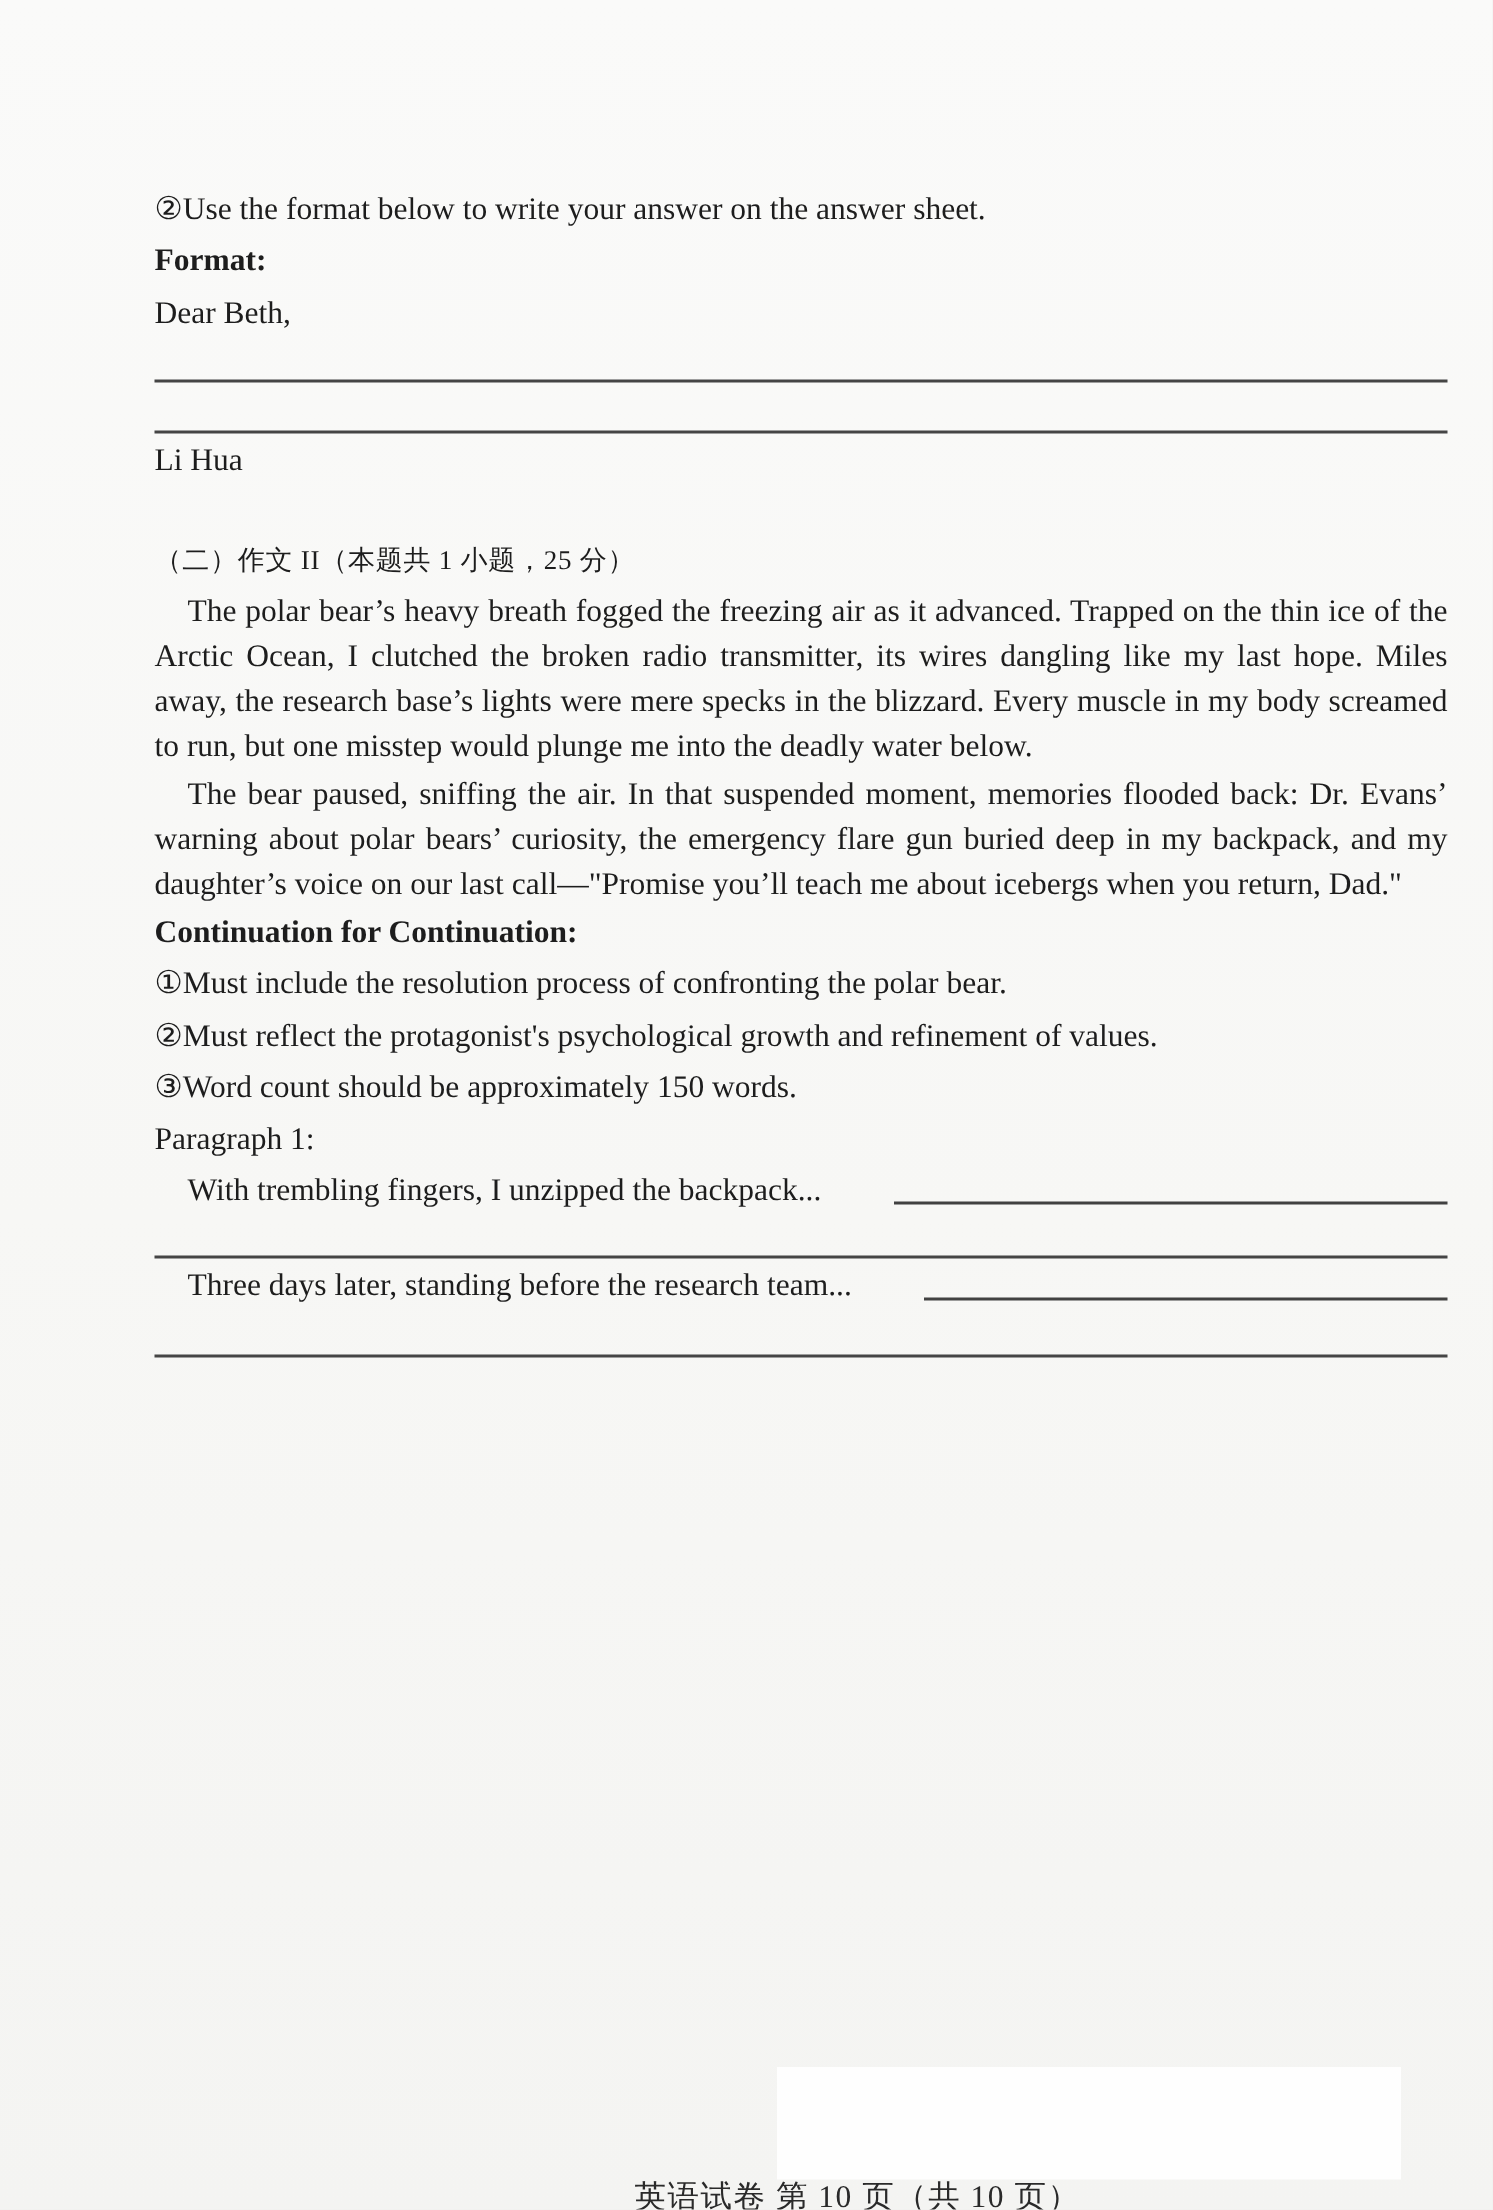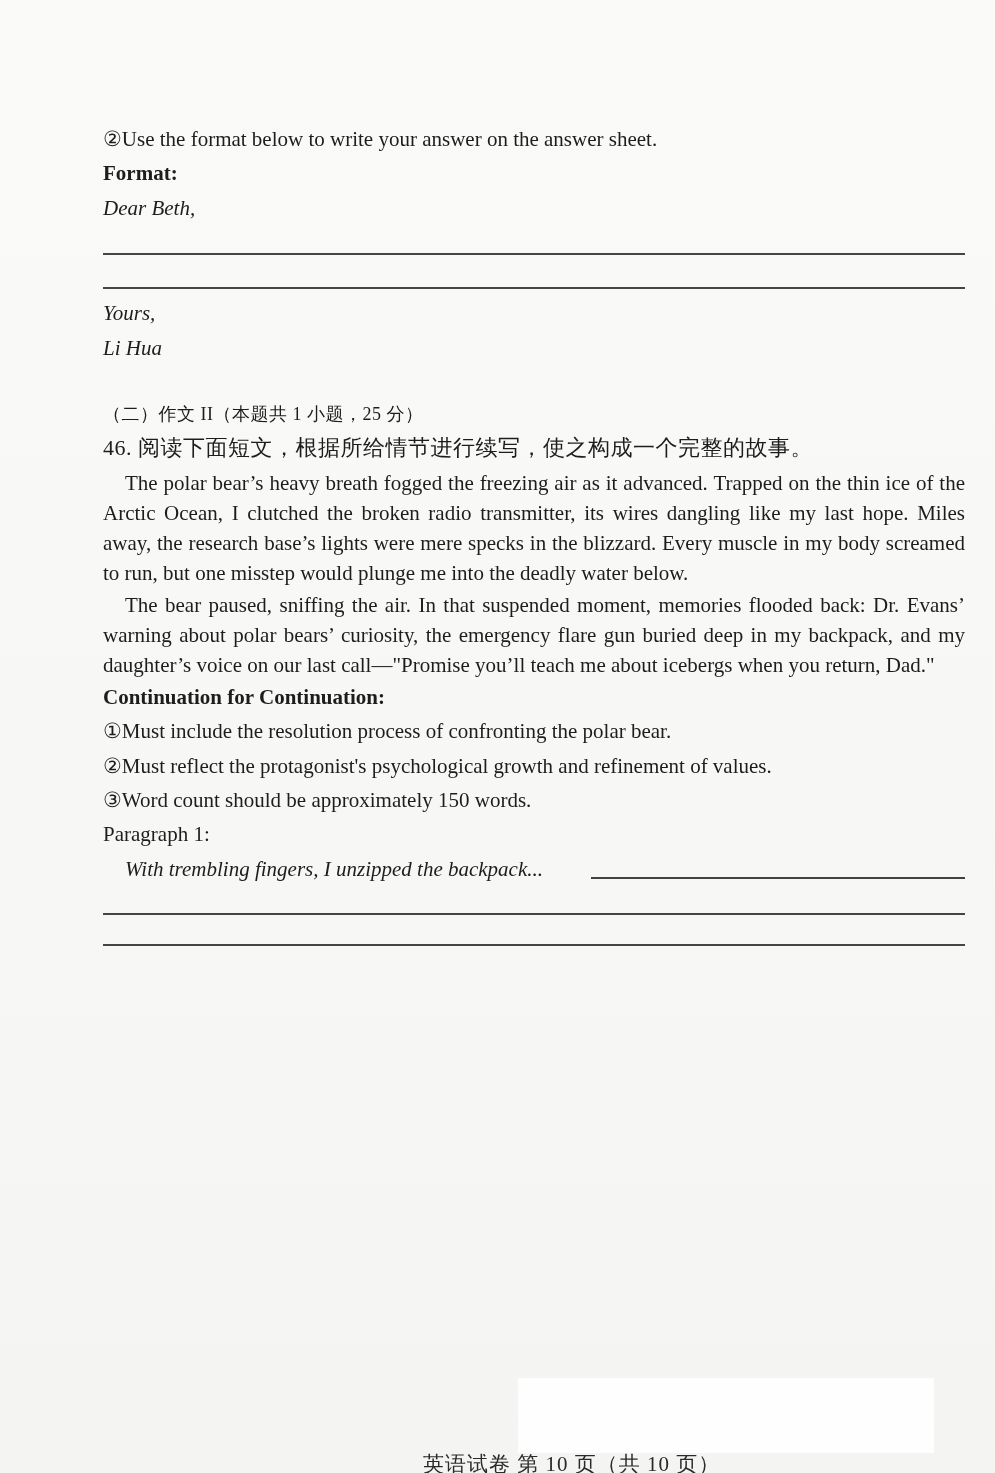--- a/index.html
+++ b/index.html
@@ -11,21 +11,21 @@
   .page{
     position:relative;width:995px;height:1473px;overflow:hidden;
     background:linear-gradient(180deg,#fafaf9 0%,#f7f7f5 55%,#f4f4f2 100%);
     color:#1d1d1d;
   }
   .content{
     position:absolute;left:103px;top:122px;width:862px;
   }
   .line{margin:0;font-size:21px;line-height:34.4px;white-space:nowrap;}
   .bold{font-weight:bold;}
-  .italic{font-style:italic;}
+  .italic{}
   .flexline{display:flex;}
   .flexline > span:first-child{white-space:nowrap;}
   .fill-line{flex:1;position:relative;min-width:40px;}
   .fill-line::after{
     content:"";position:absolute;left:0;right:0;bottom:7px;
     border-bottom:2px solid #414141;
   }
   .writing-line{border-bottom:2px solid #454545;}
   #wl1{height:28px;}
   #wl2{height:32px;}
@@ -56,41 +56,43 @@
   <div class="content">
 
     <p class="line">②Use the format below to write your answer on the answer sheet.</p>
     <p class="line bold">Format:</p>
     <p class="line italic">Dear Beth,</p>
 
 
     <div class="writing-line" id="wl1"></div>
     <div class="writing-line" id="wl2"></div>
 
-    <p class="line italic yours">Yours,</p>
     <p class="line italic">Li Hua</p>
 
     <p class="line section-heading">（二）作文 II（本题共 1 小题，25 分）</p>
-    <p class="line prompt">46. 阅读下面短文，根据所给情节进行续写，使之构成一个完整的故事。</p>
 
     <p class="passage">The polar bear’s heavy breath fogged the freezing air as it advanced. Trapped on the thin ice of the Arctic Ocean, I clutched the broken radio transmitter, its wires dangling like my last hope. Miles away, the research base’s lights were mere specks in the blizzard. Every muscle in my body screamed to run, but one misstep would plunge me into the deadly water below.</p>
     <p class="passage">The bear paused, sniffing the air. In that suspended moment, memories flooded back: Dr. Evans’ warning about polar bears’ curiosity, the emergency flare gun buried deep in my backpack, and my daughter’s voice on our last call—"Promise you’ll teach me about icebergs when you return, Dad."</p>
 
     <p class="line bold">Continuation for Continuation:</p>
     <p class="line">①Must include the resolution process of confronting the polar bear.</p>
     <p class="line">②Must reflect the protagonist's psychological growth and refinement of values.</p>
     <p class="line">③Word count should be approximately 150 words.</p>
 
 
     <p class="line">Paragraph 1:</p>
     <div class="line italic flexline indent">
       <span>With trembling fingers, I unzipped the backpack...</span>
       <span class="fill-line"></span>
     </div>
     <div class="writing-line" id="wl3"></div>
 
+    <div class="line italic flexline indent">
+      <span>Three days later, standing before the research team...</span>
+      <span class="fill-line"></span>
+    </div>
     <div class="writing-line" id="wl4"></div>
 
   </div>
 
   <div class="white-patch"></div>
   <div class="footer">英语试卷 第 10 页（共 10 页）</div>
 </div>
 
 </body></html>

